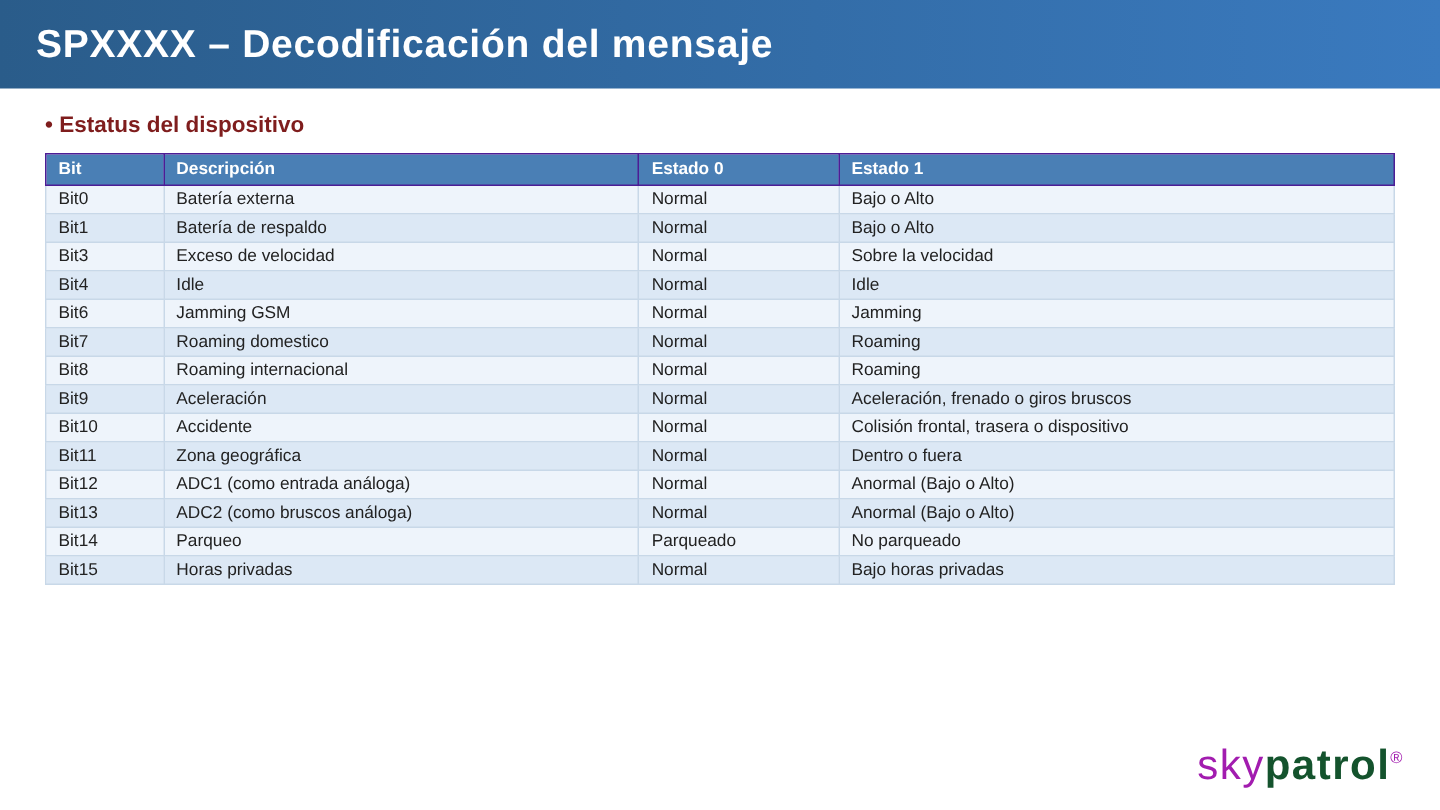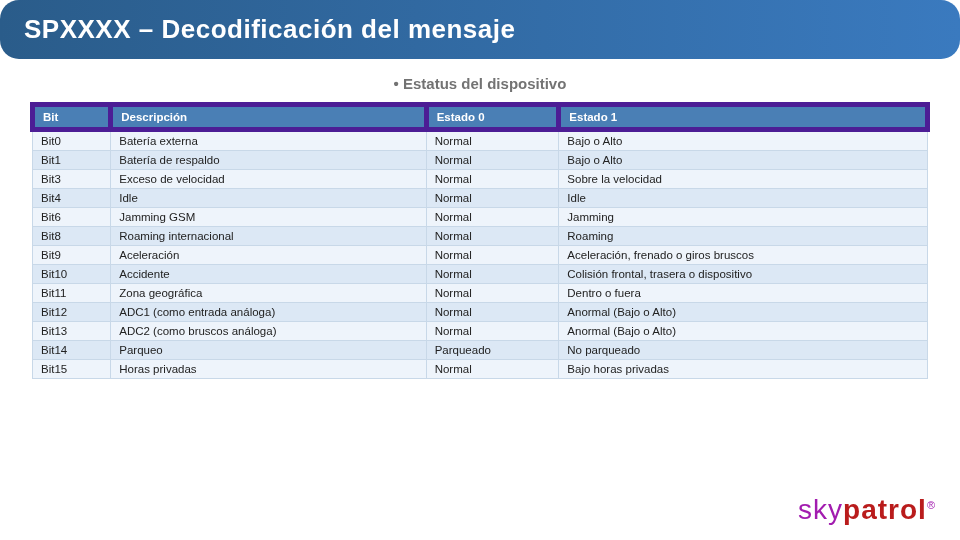--- a/index.html
+++ b/index.html
@@ -9,55 +9,53 @@
       font-family: Arial, sans-serif;
       background: #ffffff;
       overflow: hidden;
     }
 
     
     .header {
       background: linear-gradient(to right, #2a5c8a, #3a7abf);
       padding: 14px 24px;
       color: white;
-      border-radius: 19px;
     }
     .header h1 {
       font-size: 26px;
       font-weight: bold;
       letter-spacing: 0.5px;
     }
 
     
     .main-content {
       padding: 16px 30px 10px 30px;
     }
 
     .section-title {
       font-size: 15px;
       font-weight: bold;
-      color: #737373;
+      color: #7f1d1d;
       margin-bottom: 10px;
-      text-align: center;
     }
 
     
     .data-table {
       width: 100%;
       border-collapse: collapse;
       font-size: 11.5px;
     }
 
     .data-table th {
       background-color: #4a7fb5;
       color: white;
       padding: 4px 8px;
       text-align: left;
       font-weight: bold;
-      border: 5px solid #4c1d95;
+      border: 1px solid #4c1d95;
     }
 
     .data-table td {
       padding: 3px 8px;
       border: 1px solid #c8d8e8;
       color: #222;
     }
 
     .data-table tr:nth-child(even) td {
       background-color: #dce8f5;
@@ -139,20 +137,26 @@
           <td>Normal</td>
           <td>Idle</td>
         </tr>
         <tr>
           <td>Bit6</td>
           <td>Jamming GSM</td>
           <td>Normal</td>
           <td>Jamming</td>
         </tr>
         <tr>
+          <td>Bit7</td>
+          <td>Roaming domestico</td>
+          <td>Normal</td>
+          <td>Roaming</td>
+        </tr>
+        <tr>
           <td>Bit8</td>
           <td>Roaming internacional</td>
           <td>Normal</td>
           <td>Roaming</td>
         </tr>
         <tr>
           <td>Bit9</td>
           <td>Aceleración</td>
           <td>Normal</td>
           <td>Aceleración, frenado o giros bruscos</td>
@@ -192,15 +196,15 @@
           <td>Horas privadas</td>
           <td>Normal</td>
           <td>Bajo horas privadas</td>
         </tr>
       </tbody>
   </table>
 </div>
 
 <div class="footer">
   <div class="logo-text">
-    <span id="logo-sky">sky</span><span id="logo-patrol" style="color:#b91c1c; font-weight:900;">patrol</span><span class="logo-reg" id="logo-reg">®</span>
+    <span id="logo-sky">sky</span><span id="logo-patrol" style="color:#14532d; font-weight:900;">patrol</span><span class="logo-reg" id="logo-reg">®</span>
   </div>
 </div>
 
 </body></html>

